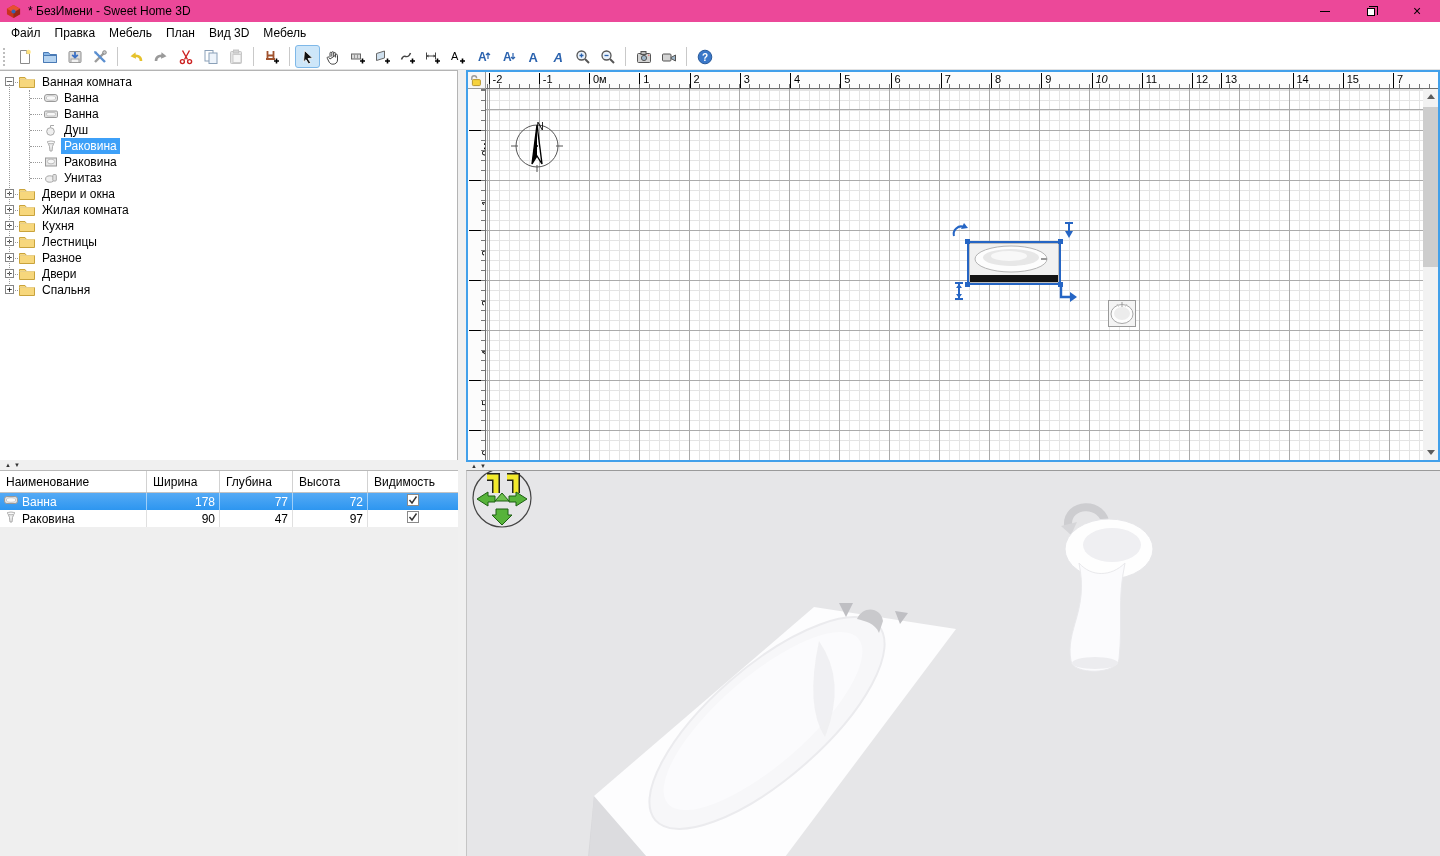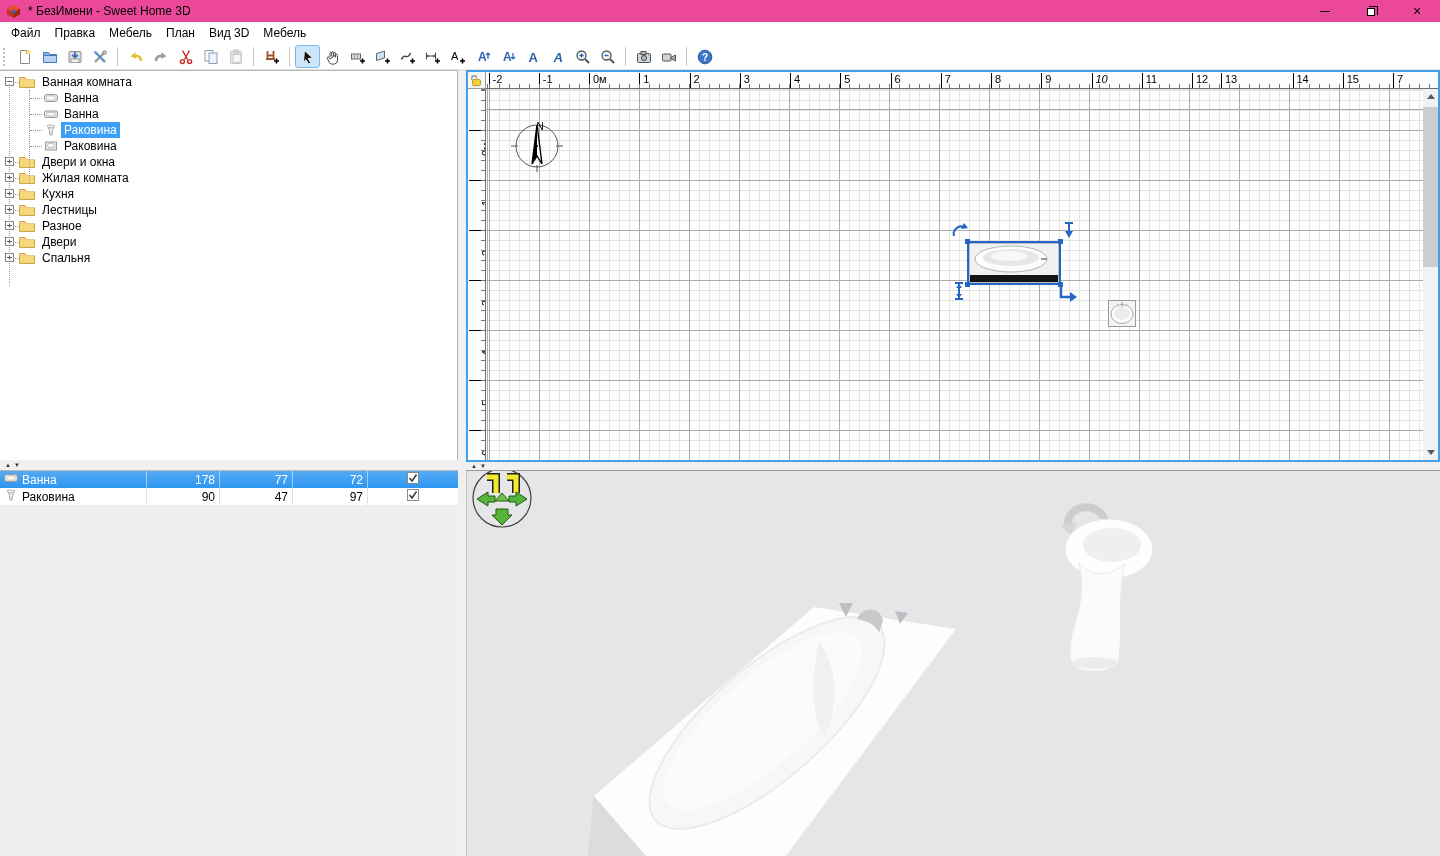--- a/index.html
+++ b/index.html
@@ -408,31 +408,45 @@
           </div>
           <div class="tree-row child">
             <span class="item-icon"><svg width="14" height="14" viewBox="0 0 14 14">
                 <rect x="0.5" y="4" width="13" height="6.5" rx="1.2" fill="#e3e3e3" stroke="#9a9a9a"></rect>
                 <rect x="2.5" y="5.5" width="9" height="3.5" rx="1.5" fill="#f7f7f7" stroke="#c3c3c3"></rect>
               </svg></span>
             <span class="item-label">Ванна</span>
           </div>
           <div class="tree-row child">
             <span class="item-icon"><svg width="14" height="14" viewBox="0 0 14 14">
+                <circle cx="6.5" cy="8.5" r="3.8" fill="#efefef" stroke="#a8a8a8"></circle>
+                <path d="M6.5 4.7V2.5h3.5" fill="none" stroke="#a8a8a8"></path>
+              </svg></span>
+            <span class="item-label">Душ</span>
+          </div>
+          <div class="tree-row child">
+            <span class="item-icon"><svg width="14" height="14" viewBox="0 0 14 14">
                 <path d="M3.5 2.5h7L8.5 7.5 8 12h-2L5.5 7.5z" fill="#eeeeee" stroke="#a8a8a8"></path>
                 <ellipse cx="7" cy="3.4" rx="3.4" ry="1.4" fill="#f9f9f9" stroke="#b5b5b5"></ellipse>
               </svg></span>
             <span class="item-label selected">Раковина</span>
           </div>
           <div class="tree-row child">
             <span class="item-icon"><svg width="14" height="14" viewBox="0 0 14 14">
                 <rect x="1.5" y="3" width="11" height="8" fill="#e6e6e6" stroke="#9a9a9a"></rect>
                 <ellipse cx="7" cy="6.5" rx="3.6" ry="2.4" fill="#f7f7f7" stroke="#bdbdbd"></ellipse>
               </svg></span>
             <span class="item-label">Раковина</span>
+          </div>
+          <div class="tree-row child">
+            <span class="item-icon"><svg width="14" height="14" viewBox="0 0 14 14">
+                <ellipse cx="5.8" cy="8" rx="4.2" ry="3.2" fill="#efefef" stroke="#a8a8a8"></ellipse>
+                <rect x="8.8" y="3.5" width="3.5" height="6.5" rx="1" fill="#e2e2e2" stroke="#a8a8a8"></rect>
+              </svg></span>
+            <span class="item-label">Унитаз</span>
           </div>
           <div class="tree-row cat">
             <div class="toggle">+</div>
             <span class="tree-folder"><svg width="16" height="13" viewBox="0 0 16 13">
                 <path d="M.5 2.5h5.5l1.5 2H15.5v8H.5z" fill="#f7d77c" stroke="#c9a33c"></path>
                 <path d="M.5 4.5h15" stroke="#e8cf8a"></path>
               </svg></span>
             <span class="cat-label">Двери и окна</span>
           </div>
           <div class="tree-row cat">
@@ -484,20 +498,27 @@
             <span class="cat-label">Спальня</span>
           </div>
           <div class="guide-v" style="left: 9px; top: 13px; height: 202px;"></div>
           <div class="guide-v" style="left: 29px; top: 19px; height: 92px;"></div>
         </div>
       <div id="left-split" class="hsplit">
         <span>▲</span>
           <span>▼</span>
       </div>
       <div id="furniture-table">
+        <div class="thead" id="table-head">
+            <div class="th c0">Наименование</div>
+            <div class="th c1">Ширина</div>
+            <div class="th c2">Глубина</div>
+            <div class="th c3">Высота</div>
+            <div class="th c4">Видимость</div>
+          </div>
         <div id="table-body">
             <div class="trow selected">
               <div class="td c0">
                 <span class="row-icon"><svg width="14" height="14" viewBox="0 0 14 14">
                     <rect x="0.5" y="3.5" width="13" height="7" rx="2.5" fill="#e9e9e9" stroke="#9a9a9a"></rect>
                     <ellipse cx="7" cy="7" rx="4.8" ry="2.3" fill="#f9f9f9" stroke="#c3c3c3"></ellipse>
                   </svg></span>
                 <span>Ванна</span>
               </div>
               <div class="td num c1">178</div>

